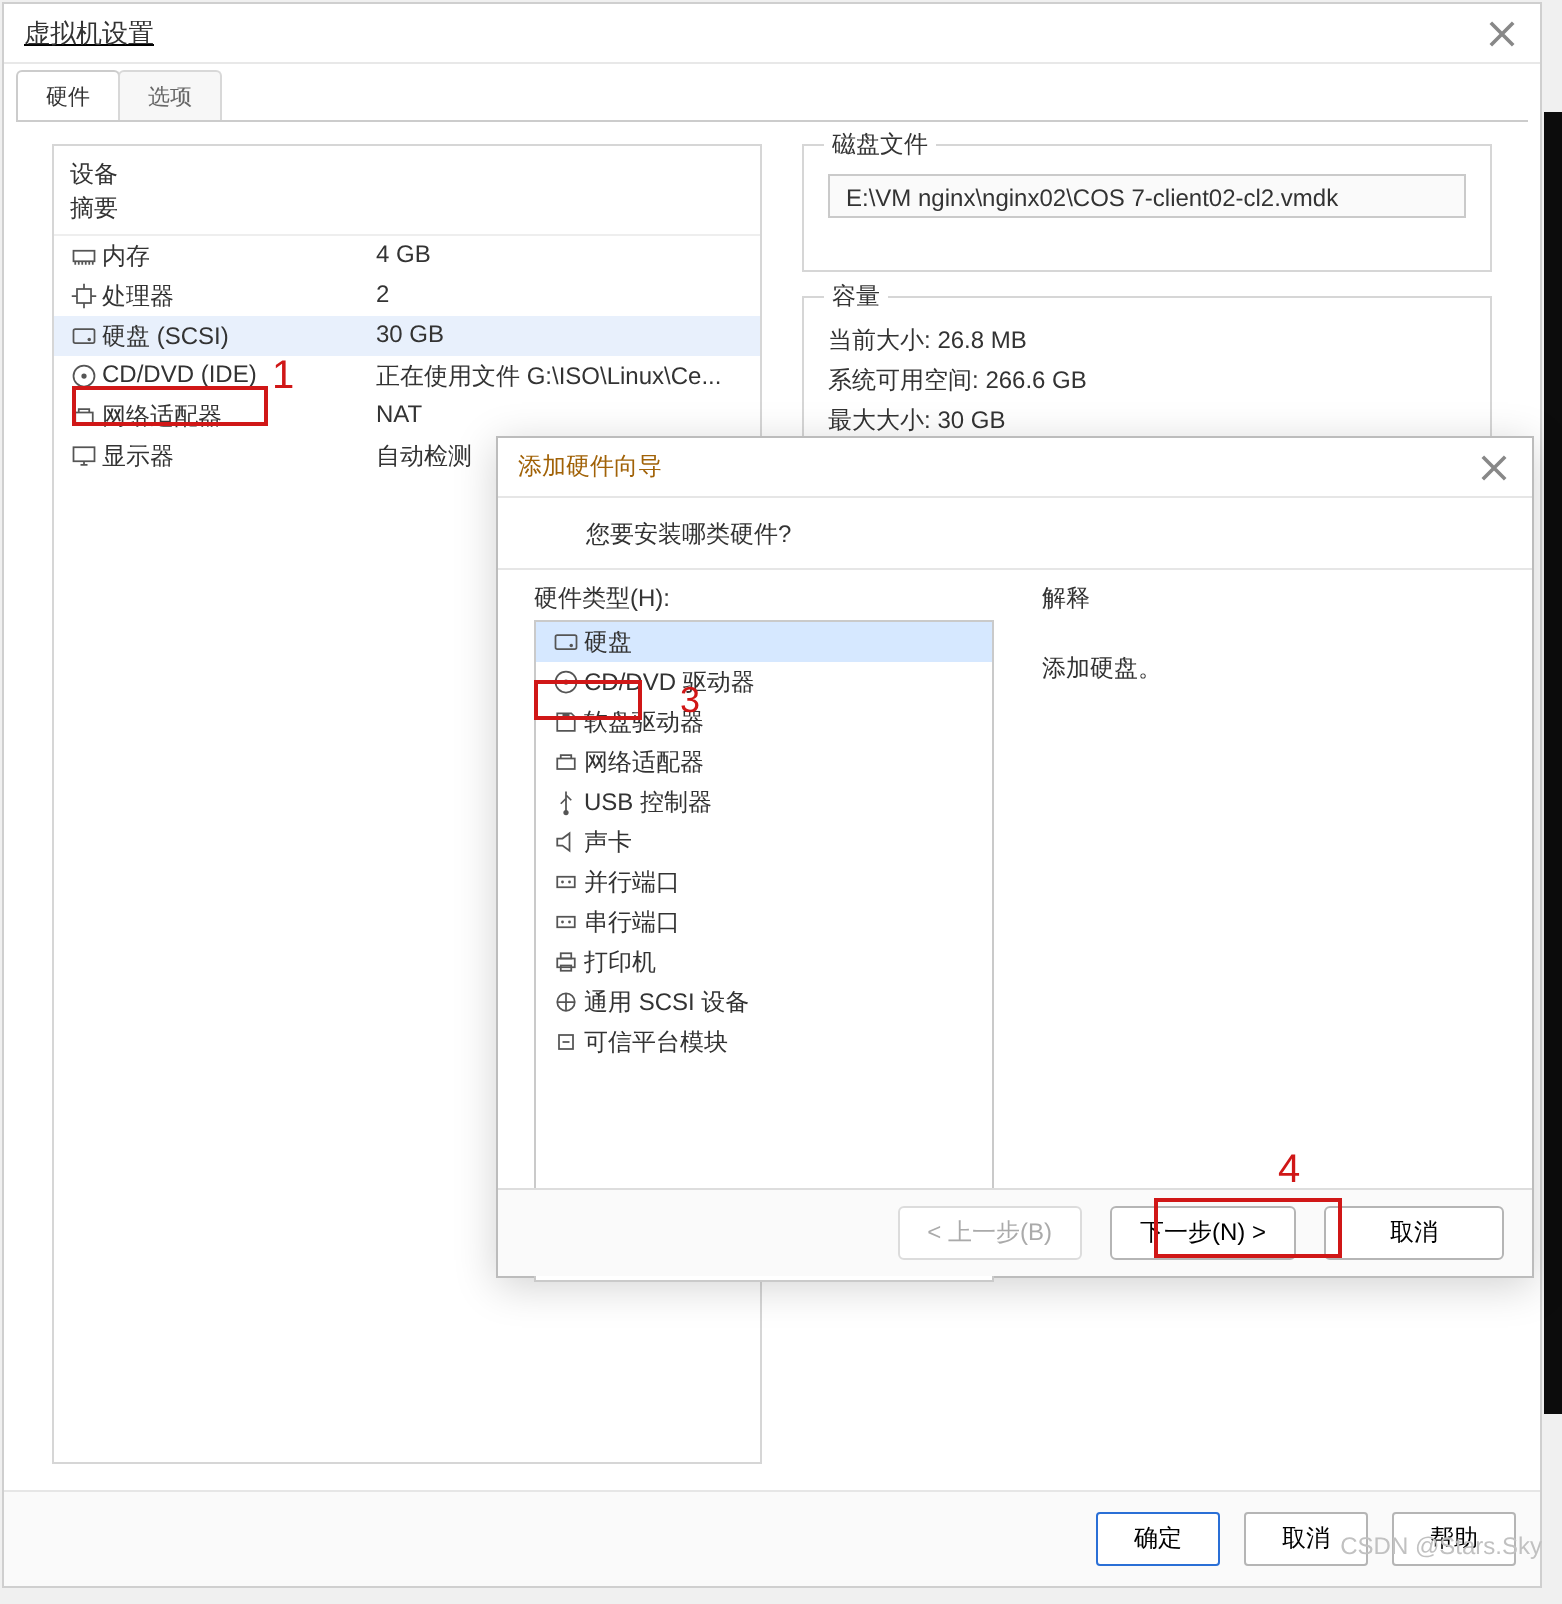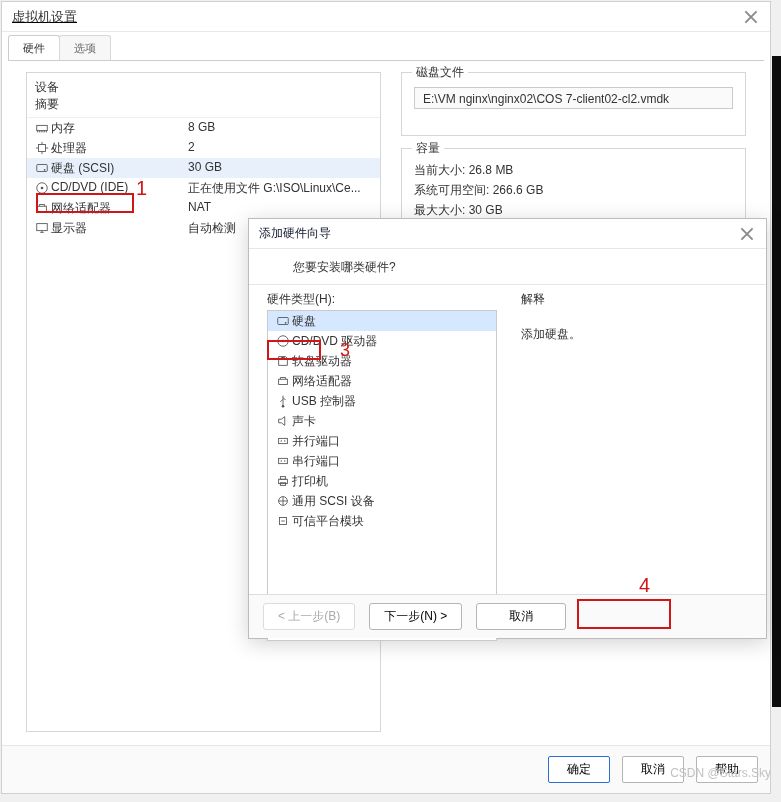--- a/index.html
+++ b/index.html
@@ -151,21 +151,21 @@
       position:absolute;
       left:248px; top:218px;
       width:519px; height:421px;
       background:#ffffff;
       border:1px solid #bcbcbc;
       box-shadow: 0 4px 20px rgba(0,0,0,.18);
     }
     .wiz-title {
       height:30px; display:flex; align-items:center; padding:0 10px;
       border-bottom:1px solid #e6e6e6;
-      color:#0f172a;
+      color:#a16207;
     }
     .wiz-title .t { flex:1; }
     .wiz-head {
       padding:10px 16px 8px;
     }
     .wiz-head .h1 { font-weight:bold; color:#222; margin-bottom:4px;}
     .wiz-head .h2 { color:#333; padding-left:28px;}
     .wiz-sep { border-top:1px solid #e6e6e6; }
     .wiz-body {
       display:flex; padding: 6px 12px 0 18px;
@@ -191,21 +191,21 @@
       width:54px; height:20px;
       border:2px solid #d01717;
       pointer-events:none;
     }
     .ann3 { position:absolute; left:340px; top:340px; color:#d01717; font-size:18px; pointer-events:none;}
     .explain-col { flex:1; padding-left:24px;}
     .explain-label { color:#333;}
     .explain-text { margin-top:18px; color:#333;}
     .wiz-footer {
       position:absolute; left:0; right:0; bottom:0;
-      height:44px; display:flex; align-items:center; 
+      height:44px; display:flex; align-items:center; justify-content:flex-end;
       gap:14px; padding:0 14px;
       border-top:1px solid #ddd;
       background:#fafafa;
     }
     .wiz-btn {
       border:1px solid #b5b5b5;
       background:#ffffff;
       padding:4px 14px;
       border-radius:3px;
       cursor:pointer;
@@ -258,21 +258,21 @@
       </div>
       <div class="dev-rows" id="dev-rows">
           <div class="dev-row">
             <span class="ic">
               <svg viewBox="0 0 16 16">
                 <rect x="2" y="5" width="12" height="6" fill="none" stroke="#555"></rect>
                 <path d="M3 11v2M5 11v2M7 11v2M9 11v2M11 11v2M13 11v2" stroke="#555"></path>
               </svg>
             </span>
             <span class="c1">内存</span>
-            <span class="c2">8 GB</span>
+            <span class="c2">4 GB</span>
           </div>
           <div class="dev-row">
             <span class="ic">
               <svg viewBox="0 0 16 16">
                 <rect x="4" y="4" width="8" height="8" fill="none" stroke="#555"></rect>
                 <path d="M8 1v3M8 12v3M1 8h3M12 8h3" stroke="#555"></path>
               </svg>
             </span>
             <span class="c1">处理器</span>
             <span class="c2">2</span>

